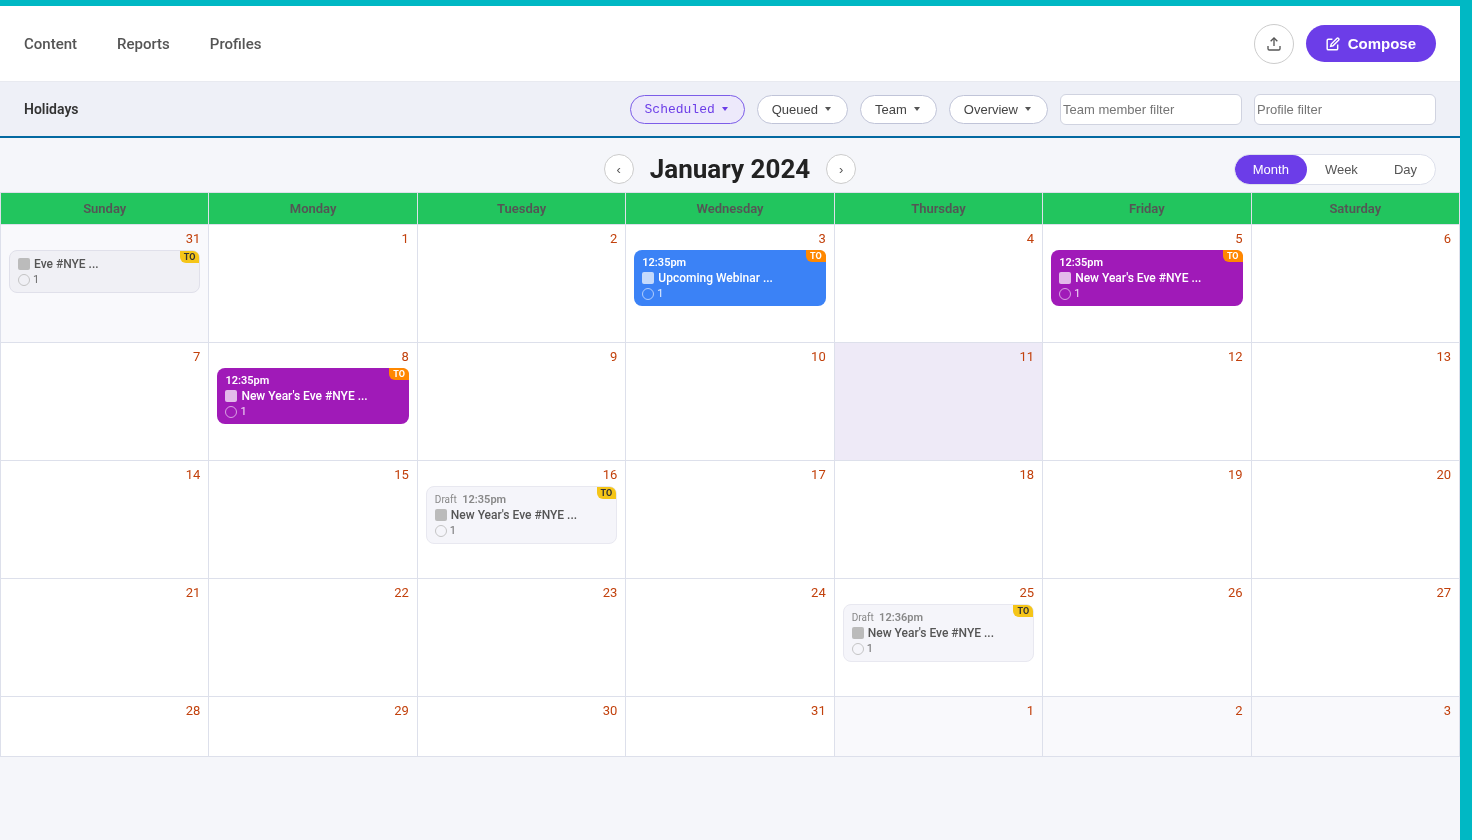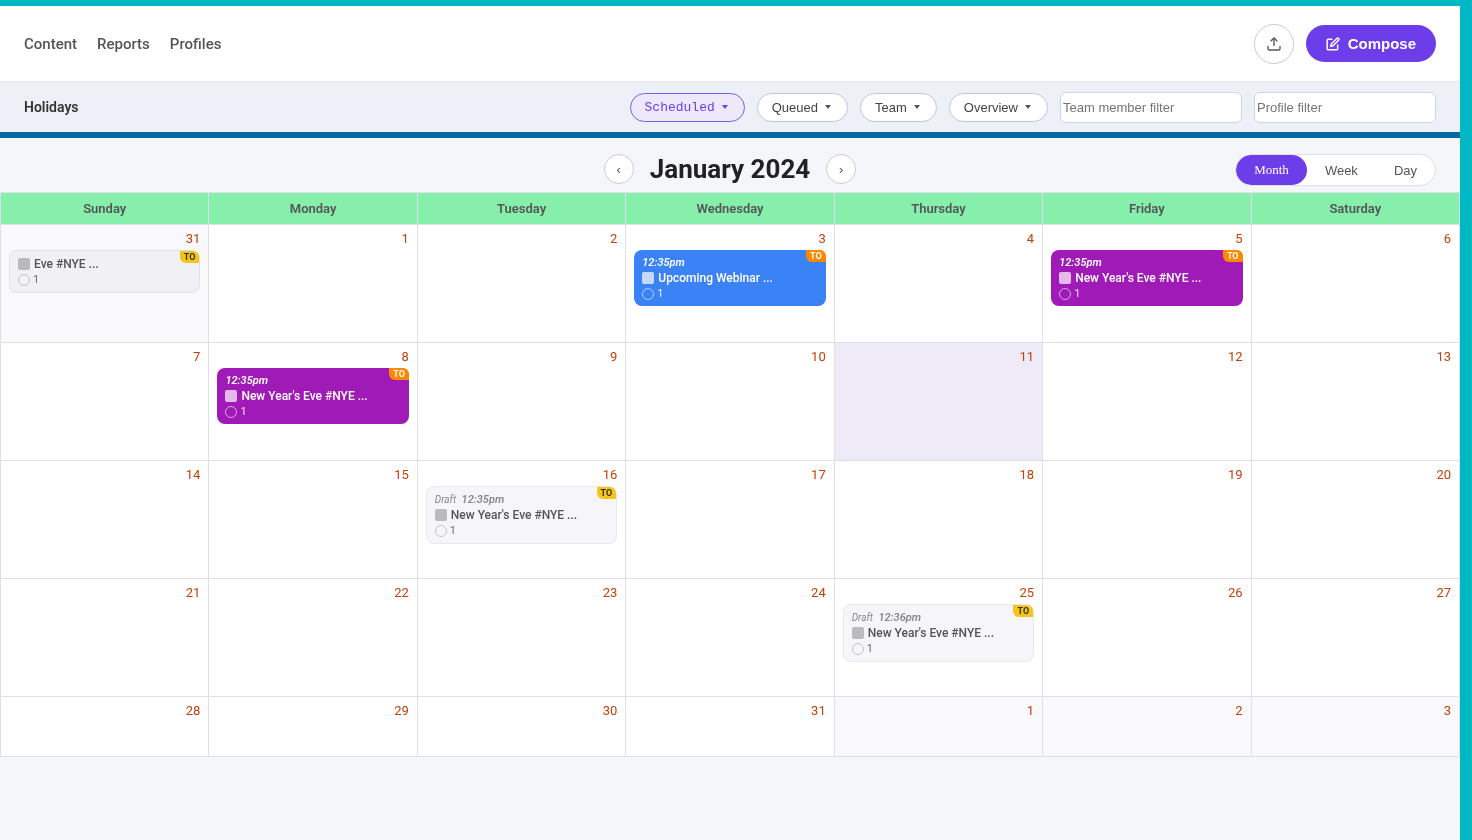--- a/index.html
+++ b/index.html
@@ -37,21 +37,21 @@
       height: 76px;
       background: #fff;
       display: flex;
       align-items: center;
       padding: 0 24px;
       border-bottom: 1px solid #e8eaf0;
       z-index: 50;
     }
     .nav-links {
       display: flex;
-      gap: 20px;
+      gap: 40px;
       align-items: center;
       flex: 1;
     }
     .nav-link {
       font-size: 15px;
       color: #555;
       cursor: pointer;
       font-weight: 500;
     }
     .nav-actions {
@@ -87,21 +87,21 @@
     .filter-bar {
       position: absolute;
       top: 82px;
       left: 0; right: 12px;
       height: 56px;
       background: #eef0f7;
       display: flex;
       align-items: center;
       padding: 0 24px;
       gap: 12px;
-      border-bottom: 6px solid #0369a1;
+      border-bottom: 2px solid #0369a1;
       z-index: 40;
     }
     .filter-label {
       font-size: 14px;
       font-weight: 600;
       color: #333;
       margin-right: auto;
     }
     .filter-btn {
       display: flex;
@@ -182,40 +182,39 @@
       font-weight: 500;
       color: #555;
       cursor: pointer;
       border: none;
       background: transparent;
     }
     .view-btn.active {
       background: #6c3de8;
       color: #fff;
       border-radius: 22px;
-      font-family: Liberation Serif, serif;
     }
 
     
     .cal-grid {
       display: grid;
       grid-template-columns: repeat(7, 1fr);
       border-left: 1px solid #dde0eb;
       border-top: 1px solid #dde0eb;
       margin: 0 0 0 0;
     }
     .cal-header-cell {
       border-right: 1px solid #dde0eb;
       border-bottom: 1px solid #dde0eb;
       padding: 8px 10px;
       font-size: 13px;
       font-weight: 600;
       color: #555;
       text-align: center;
-      background: #86efac;
+      background: #22c55e;
     }
     .cal-cell {
       border-right: 1px solid #dde0eb;
       border-bottom: 1px solid #dde0eb;
       min-height: 118px;
       padding: 6px 8px;
       background: #fff;
       vertical-align: top;
       position: relative;
     }
@@ -255,21 +254,20 @@
     }
     .event-card.gray-light {
       background: #f5f5fa;
       color: #555;
       border: 1px solid #e8e8f0;
     }
     .event-time {
       font-size: 11px;
       font-weight: 600;
       margin-bottom: 2px;
-      font-style: italic;
     }
     .event-card.gray .event-time, .event-card.gray-light .event-time {
       color: #888;
     }
     .event-title {
       font-size: 12px;
       font-weight: 500;
       display: flex;
       align-items: center;
       gap: 4px;

